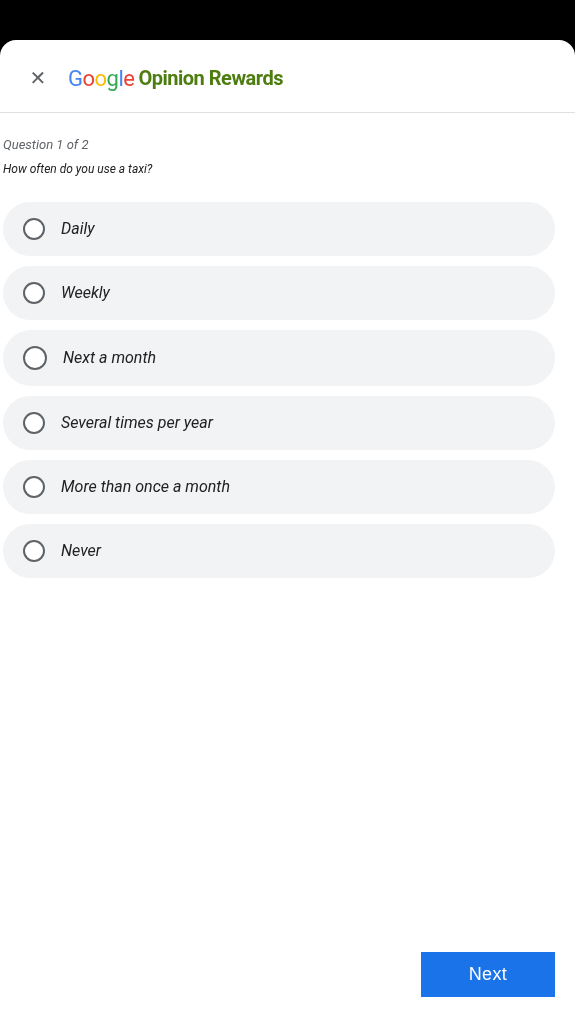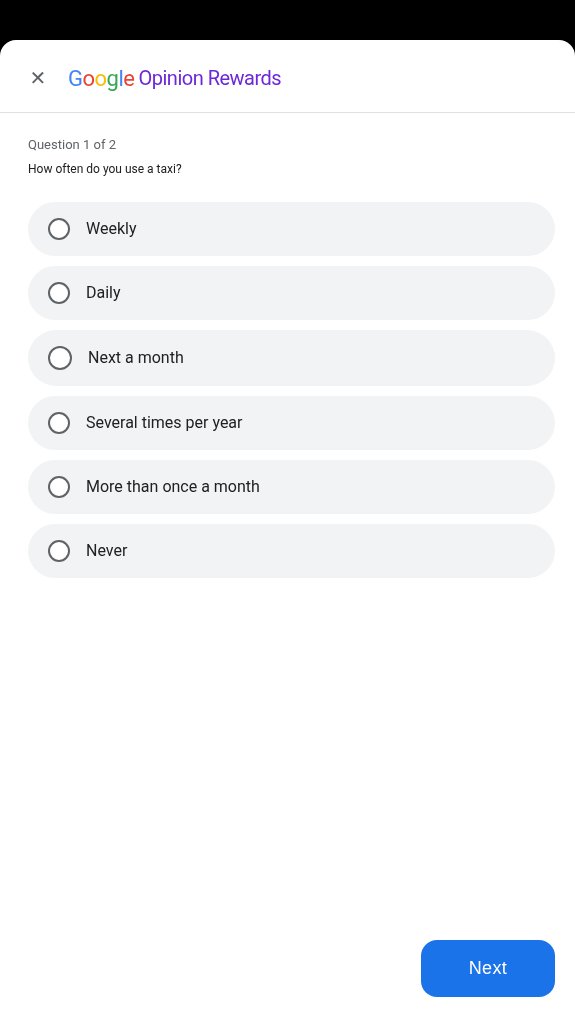--- a/index.html
+++ b/index.html
@@ -68,29 +68,30 @@
       letter-spacing: -0.5px;
     }
 
     .g-blue { color: #4285F4; }
     .g-red { color: #EA4335; }
     .g-yellow { color: #FBBC05; }
     .g-green { color: #34A853; }
 
     .opinion-rewards-text {
       font-size: 20px;
-      color: #6d28d9;
+      color: #4d7c0f;
       margin-left: 4px;
-      font-weight: 400;
+      font-weight: 700;
     }
 
     .content {
       flex: 1;
-      padding: 24px 20px 20px 28px;
+      padding: 24px 20px 20px 3px;
       overflow-y: auto;
+      font-style: italic;
     }
 
     .question-progress {
       font-size: 13px;
       color: #5f6368;
       margin-bottom: 10px;
     }
 
     .question-text {
       font-size: 12px;
@@ -137,22 +138,22 @@
     .footer {
       padding: 16px 20px 24px 20px;
       display: flex;
       justify-content: flex-end;
     }
 
     .next-btn {
       background: #1a73e8;
       color: #fff;
       border: none;
-      border-radius: 16px;
-      padding: 18px 48px;
+      border-radius: 0;
+      padding: 12px 48px;
       font-size: 18px;
       font-weight: 500;
       cursor: pointer;
       letter-spacing: 0.3px;
     }
 
     
     .option-item:nth-child(3) .radio-circle {
       width: 24px;
       height: 24px;
@@ -181,28 +182,28 @@
     <div class="content">
       <div class="question-progress">Question 1 of 2</div>
       <div class="question-text">How often do you use a taxi?</div>
 
       <div class="options-list">
 
         <div class="option-item">
           <div class="radio-circle">
             
           </div>
+          <span class="option-label">Daily</span>
+        </div>
+
+        <div class="option-item">
+          <div class="radio-circle">
+            
+          </div>
           <span class="option-label">Weekly</span>
-        </div>
-
-        <div class="option-item">
-          <div class="radio-circle">
-            
-          </div>
-          <span class="option-label">Daily</span>
         </div>
 
         <div class="option-item">
           <div class="radio-circle">
             
           </div>
           <span class="option-label">Next a month</span>
         </div>
 
         <div class="option-item">

